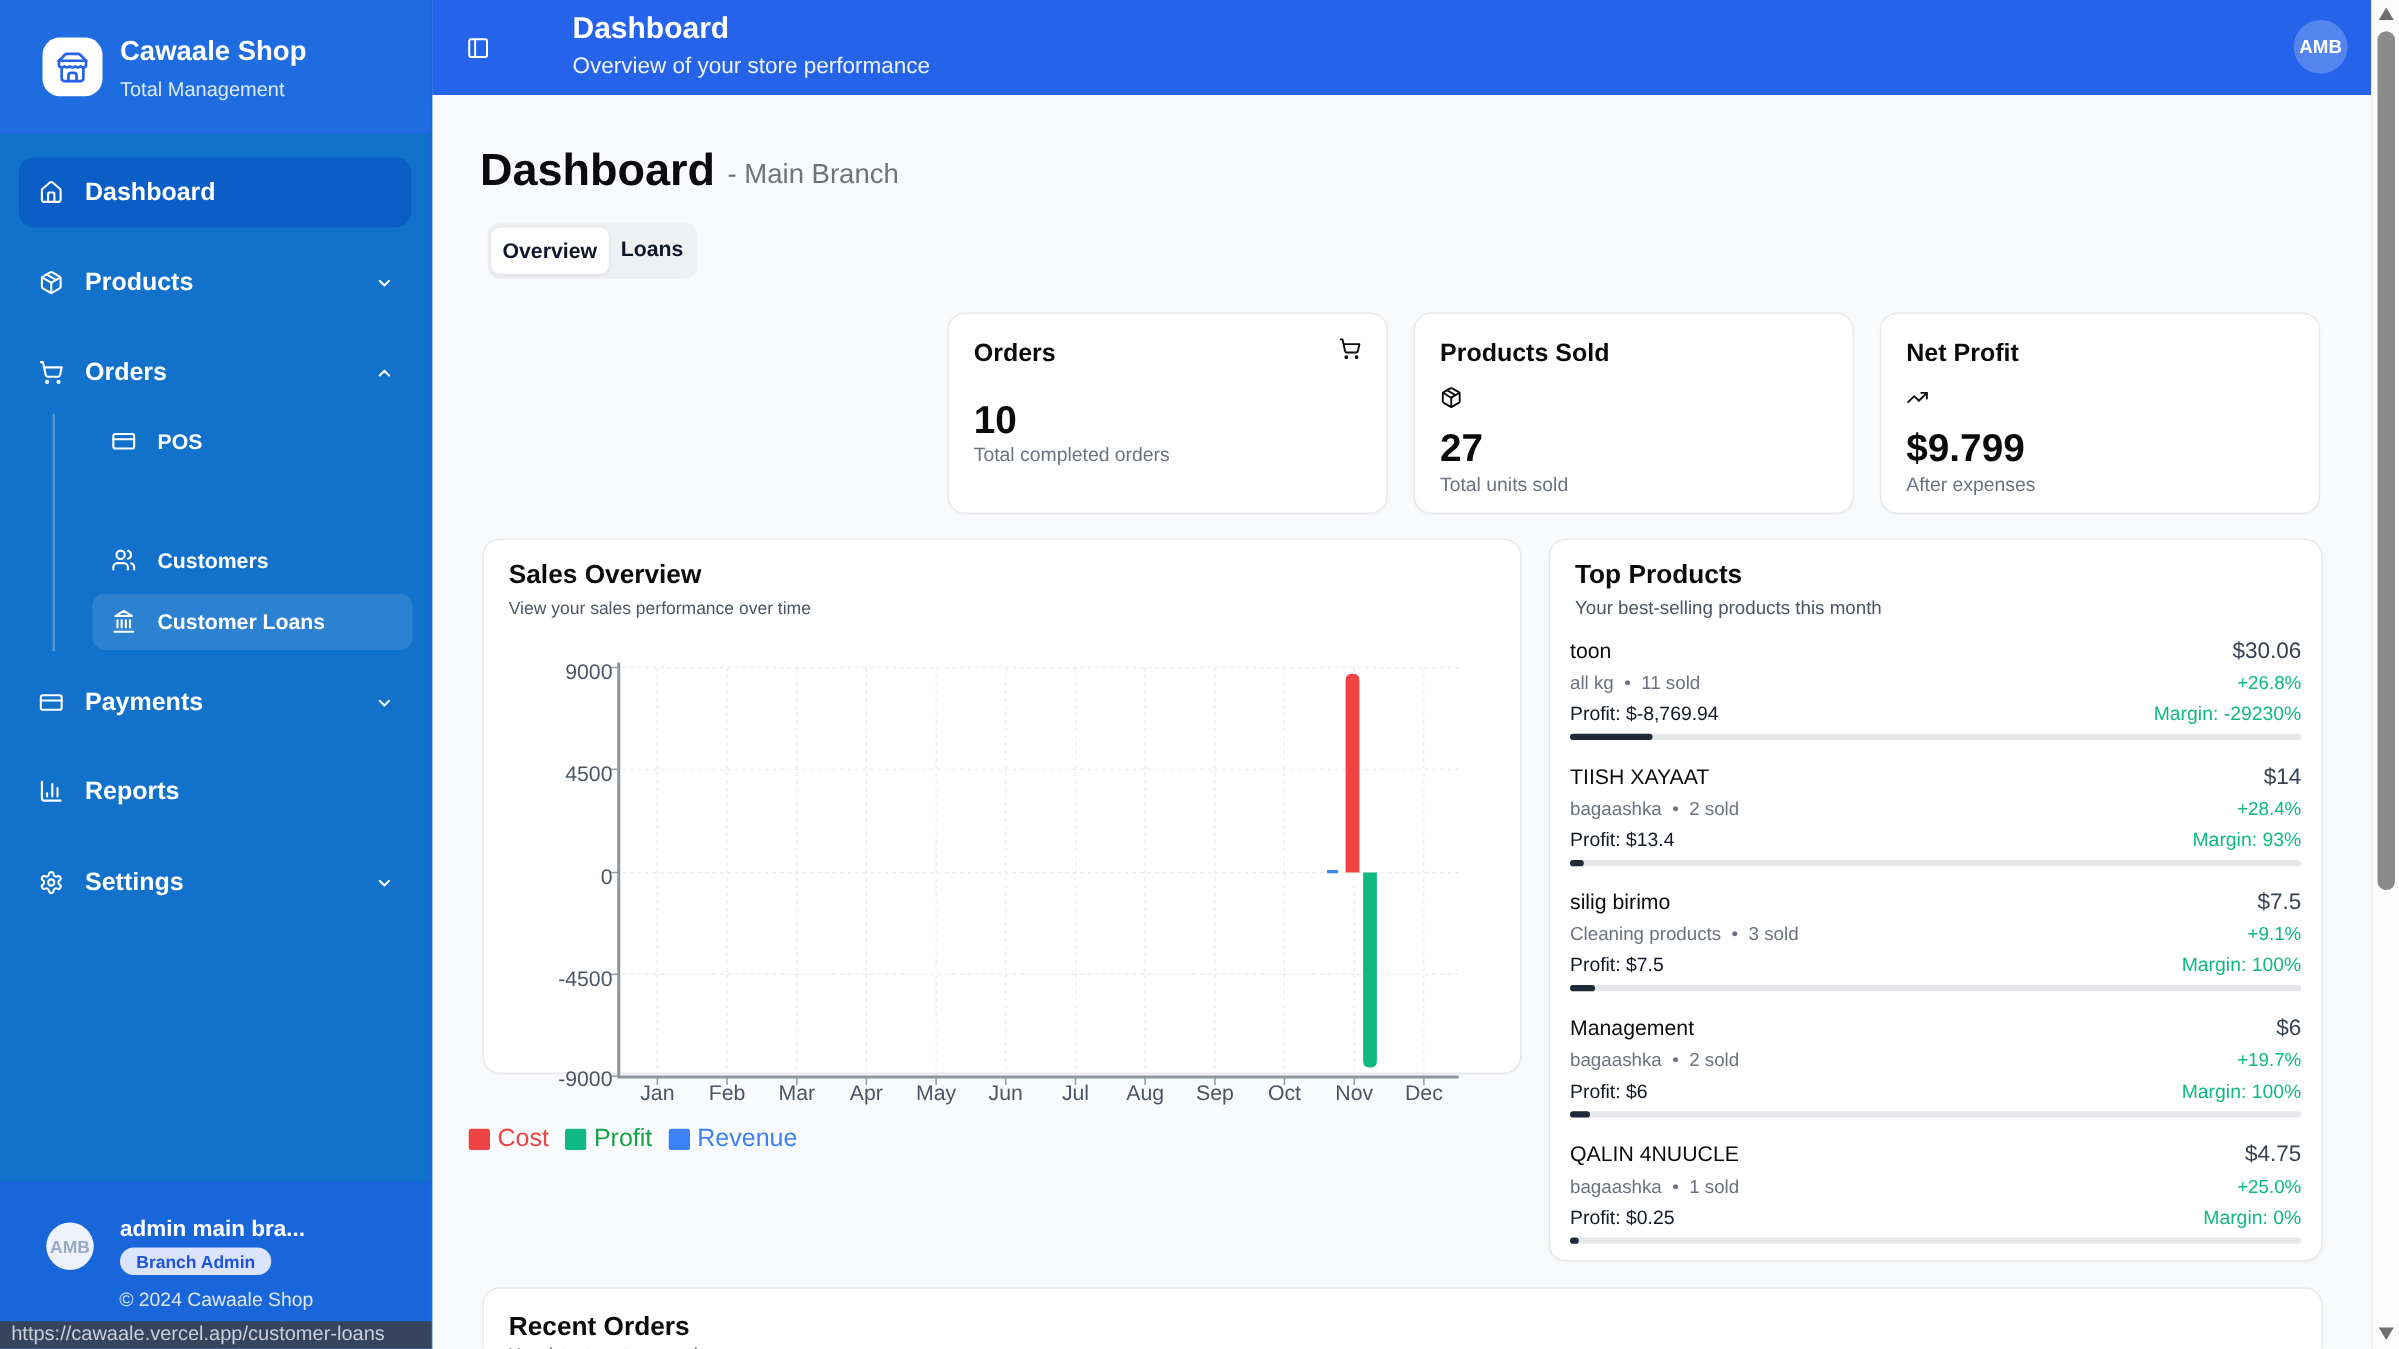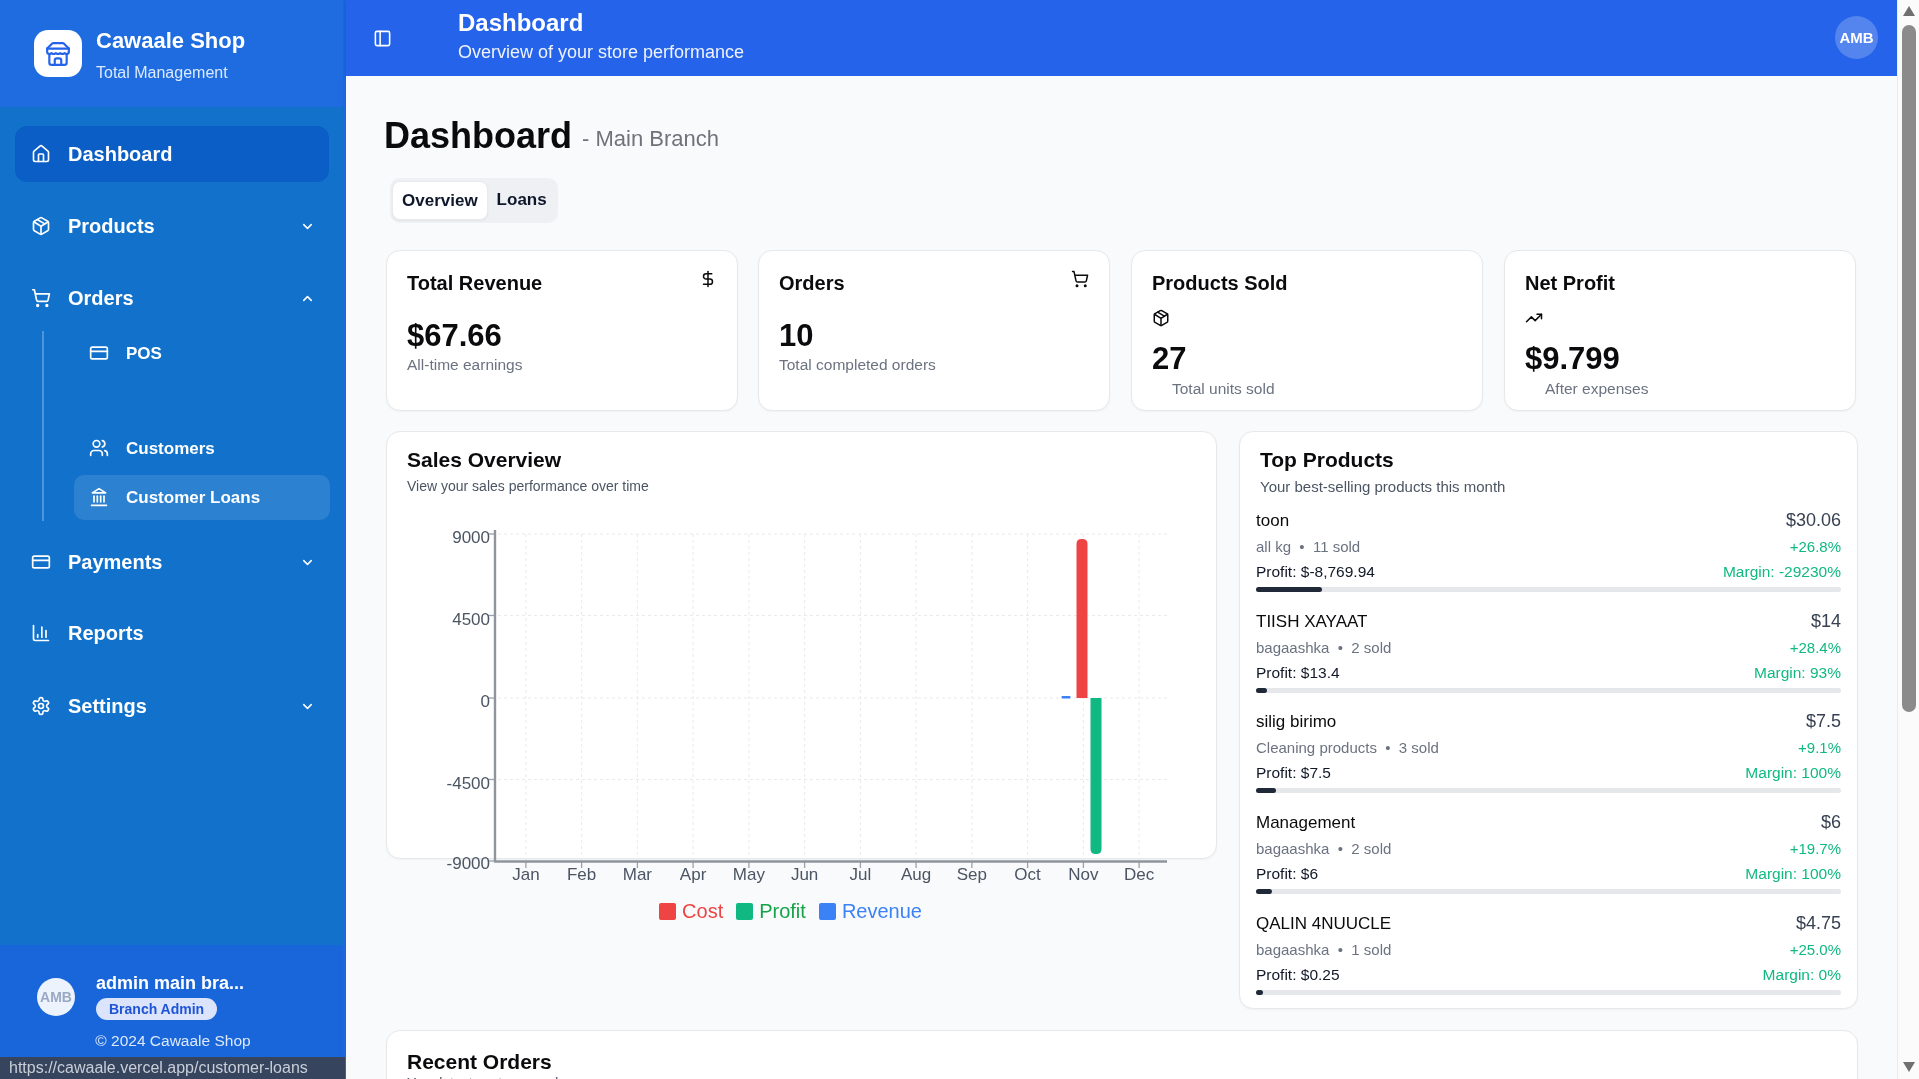--- a/index.html
+++ b/index.html
@@ -46,38 +46,38 @@
 .tab { height:39px; line-height:38px; padding:0 9px; font-size:17px; font-weight:bold; color:#0f172a; border-radius:8px; }
 .tab.on { background:#fff; border:1px solid #e9eaec; box-shadow:0 1px 2px rgba(0,0,0,0.05); }
 
 .card { position:absolute; background:#fff; border:1px solid #e7e8ea; border-radius:14px; box-shadow:0 1px 2px rgba(0,0,0,0.04); }
 .sc-title { position:absolute; left:20px; top:21px; font-size:20px; font-weight:bold; color:#0b0b0e; }
 .sc-icon { position:absolute; right:20px; top:19px; width:18px; height:18px; color:#0b0b0e; }
 .sc-icon2 { position:absolute; left:20px; top:58px; width:18px; height:18px; color:#0b0b0e; }
 .sc-val { position:absolute; left:20px; top:67px; font-size:31px; font-weight:bold; color:#0b0b0e; }
 .sc-val.lo { top:90px; }
 .sc-sub { position:absolute; left:20px; top:105px; font-size:15.5px; color:#6b7280; }
-.sc-sub.lo { top:129px;margin-left:20px; }
+.sc-sub.lo { top:129px; }
 
 .cd-title { position:absolute; left:20px; top:16px; font-size:21px; font-weight:bold; color:#0b0b0e; }
 .cd-sub { position:absolute; left:20px; top:46px; font-size:14px; color:#4b5563; }
 
 
 .tp-item { position:absolute; left:16px; width:585px; }
 .tp-name { position:absolute; left:0; top:3px; font-size:17px; font-weight:normal; color:#0b0b0e; }
 .tp-price { position:absolute; right:0; top:2px; font-size:18px; color:#374151; }
 .tp-meta { position:absolute; left:0; top:30px; font-size:15px; color:#6b7280; }
 .tp-pct { position:absolute; right:0; top:30px; font-size:15px; color:#10b981; }
 .tp-profit { position:absolute; left:0; top:55px; font-size:15.5px; color:#111827; }
 .tp-margin { position:absolute; right:0; top:55px; font-size:15.5px; color:#10b981; }
 .tp-bar { position:absolute; left:0; top:79px; width:585px; height:5px; background:#e5e7eb; border-radius:3px; }
 .tp-fill { height:5px; background:#1f2937; border-radius:3px; }
 
 
-.legend { position:absolute; left:-12px; top:468px; width:831px; display:flex; justify-content:center; gap:13px; }
+.legend { position:absolute; left:-12px; top:468px; width:831px; display:flex; gap:13px; }
 .leg { display:flex; align-items:center; gap:6px; font-size:20px; }
 .leg i { width:17px; height:17px; border-radius:2px; display:inline-block; }
 
 
 .sbar { position:absolute; left:1897px; top:0; width:22px; height:1079px; background:#fbfbfb; border-left:1px solid #ececec; }
 .sbar .thumb { position:absolute; left:4px; top:25px; width:14px; height:687px; background:#8b8b8b; border-radius:7px; }
 .sbar .up { position:absolute; left:5px; top:6px; width:0; height:0; border-left:6px solid transparent; border-right:6px solid transparent; border-bottom:10px solid #707070; }
 .sbar .down { position:absolute; left:5px; top:1062px; width:0; height:0; border-left:6px solid transparent; border-right:6px solid transparent; border-top:10px solid #707070; }
 </style>
 </head>
@@ -205,29 +205,20 @@
   <div class="h-avatar">AMB</div>
 </div>
 
 <div class="main">
   <div class="h1">Dashboard <span>- Main Branch</span></div>
   <div class="tabs">
     <div class="tab on">Overview</div>
     <div class="tab">Loans</div>
   </div>
 
-  <div class="card" style="left:40px; top:174px; width:352px; height:161px;">
-    <div class="sc-title">Total Revenue</div>
-    <svg class="sc-icon" viewBox="0 0 24 24" fill="none" stroke="currentColor" stroke-width="2" stroke-linecap="round" stroke-linejoin="round">
-        <line x1="12" x2="12" y1="2" y2="22"></line>
-        <path d="M17 5H9.5a3.5 3.5 0 0 0 0 7h5a3.5 3.5 0 0 1 0 7H6"></path>
-      </svg>
-    <div class="sc-val">$67.66</div>
-    <div class="sc-sub">All-time earnings</div>
-  </div>
   <div class="card" style="left:412px; top:174px; width:352px; height:161px;">
     <div class="sc-title">Orders</div>
     <svg class="sc-icon" viewBox="0 0 24 24" fill="none" stroke="currentColor" stroke-width="2" stroke-linecap="round" stroke-linejoin="round">
         <circle cx="8" cy="21" r="1"></circle>
         <circle cx="19" cy="21" r="1"></circle>
         <path d="M2.05 2.05h2l2.66 12.42a2 2 0 0 0 2 1.58h9.78a2 2 0 0 0 1.95-1.57l1.65-7.43H5.12"></path>
       </svg>
     <div class="sc-val">10</div>
     <div class="sc-sub">Total completed orders</div>
   </div>

